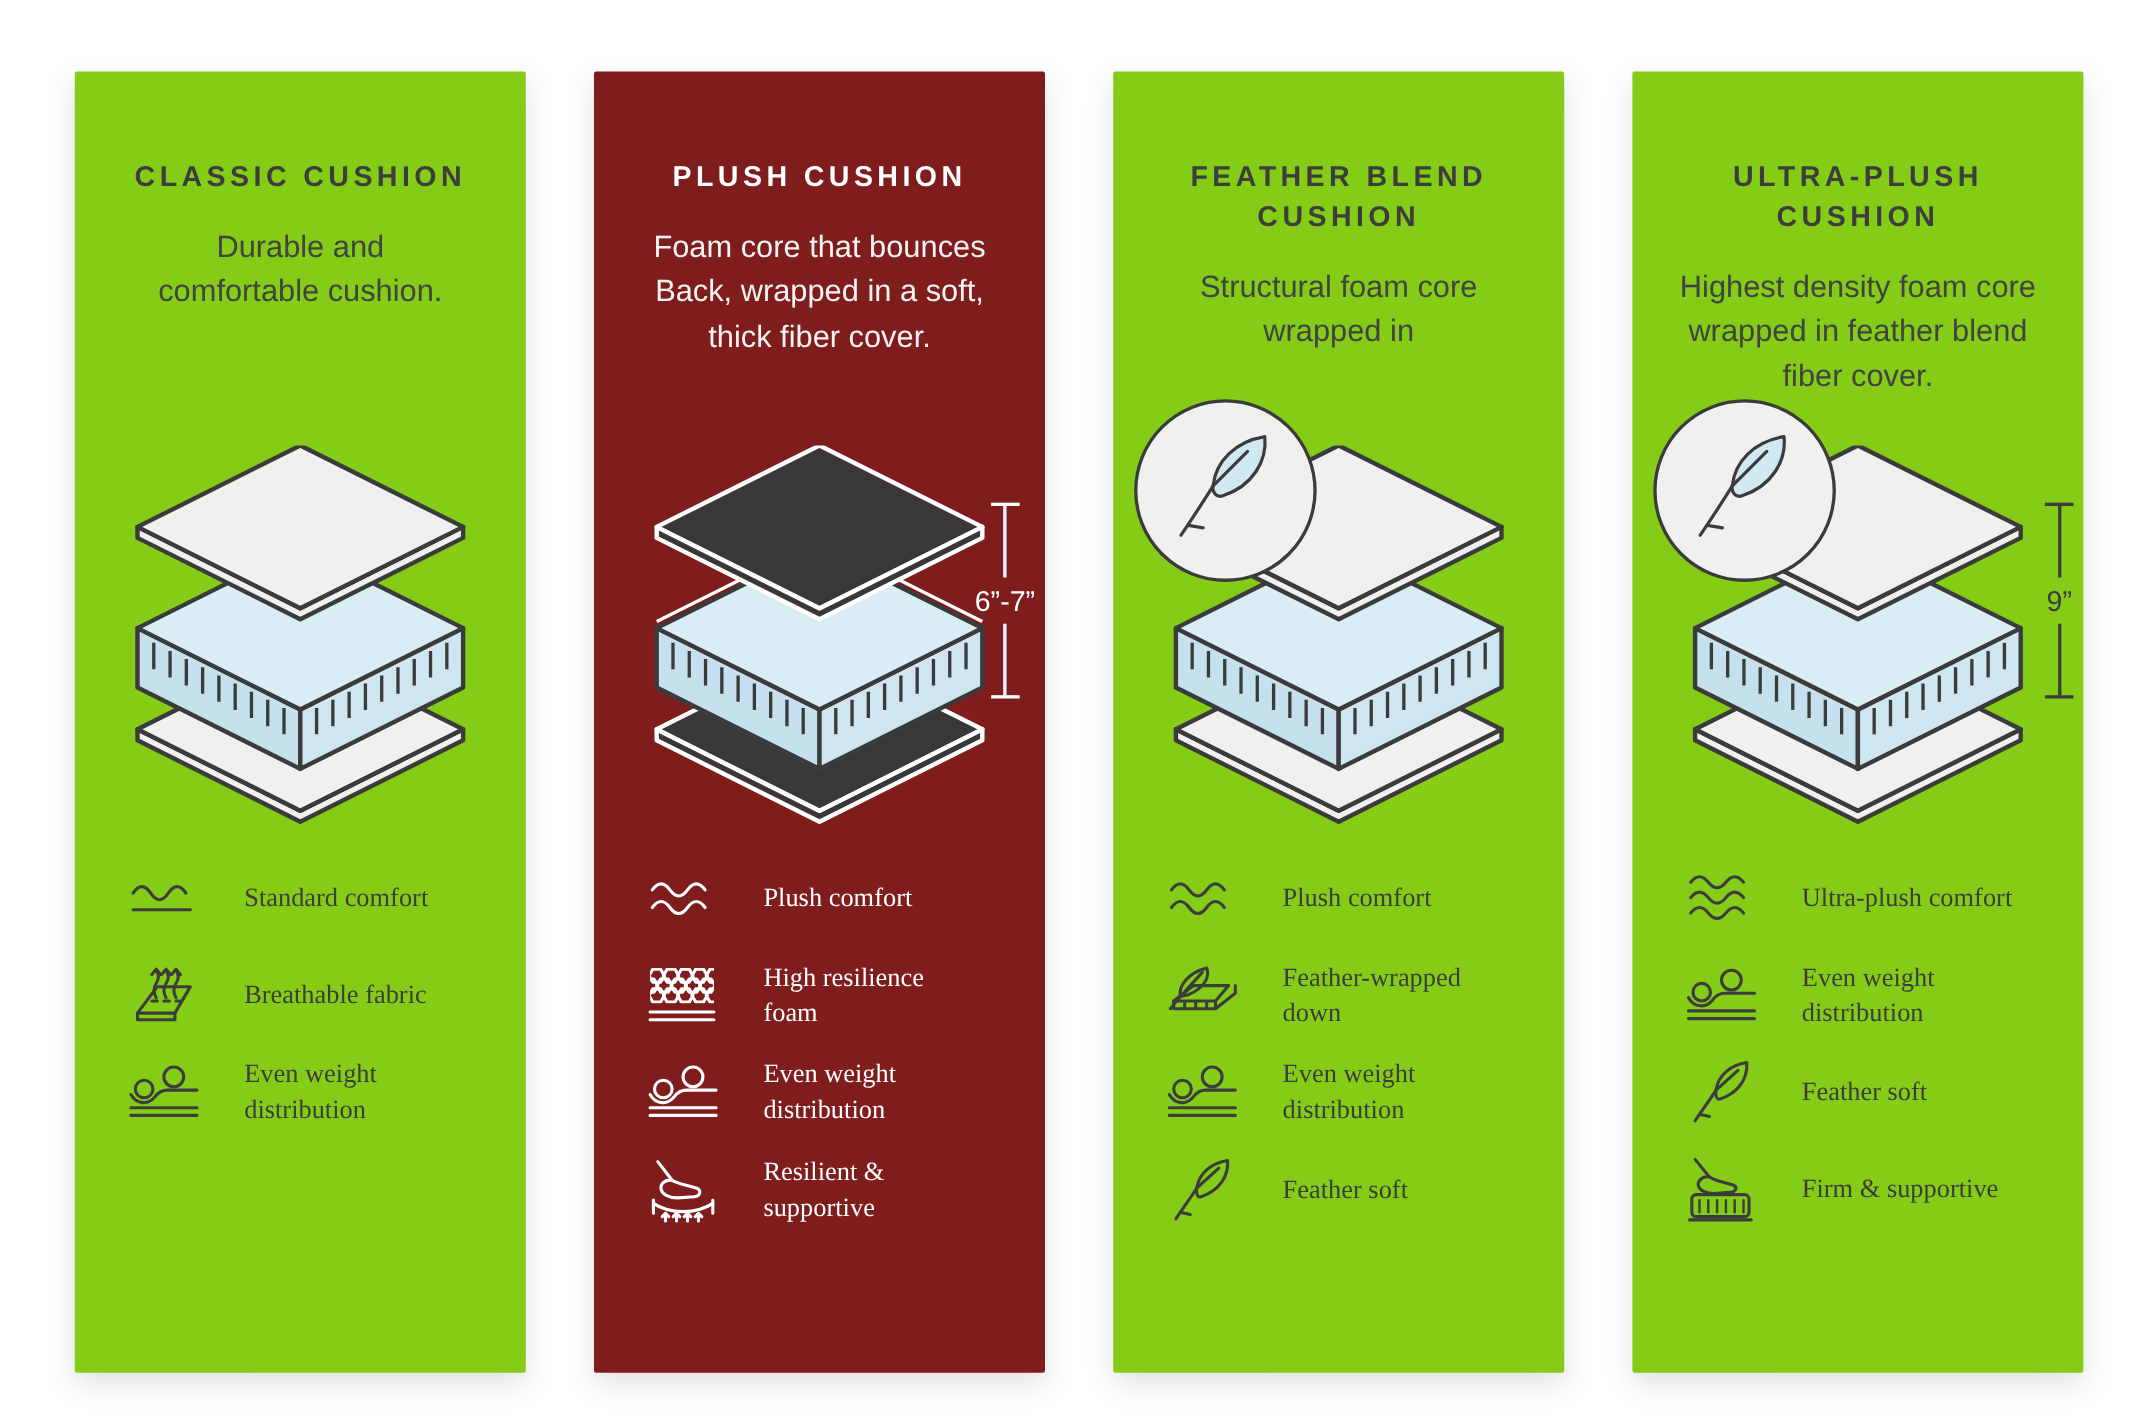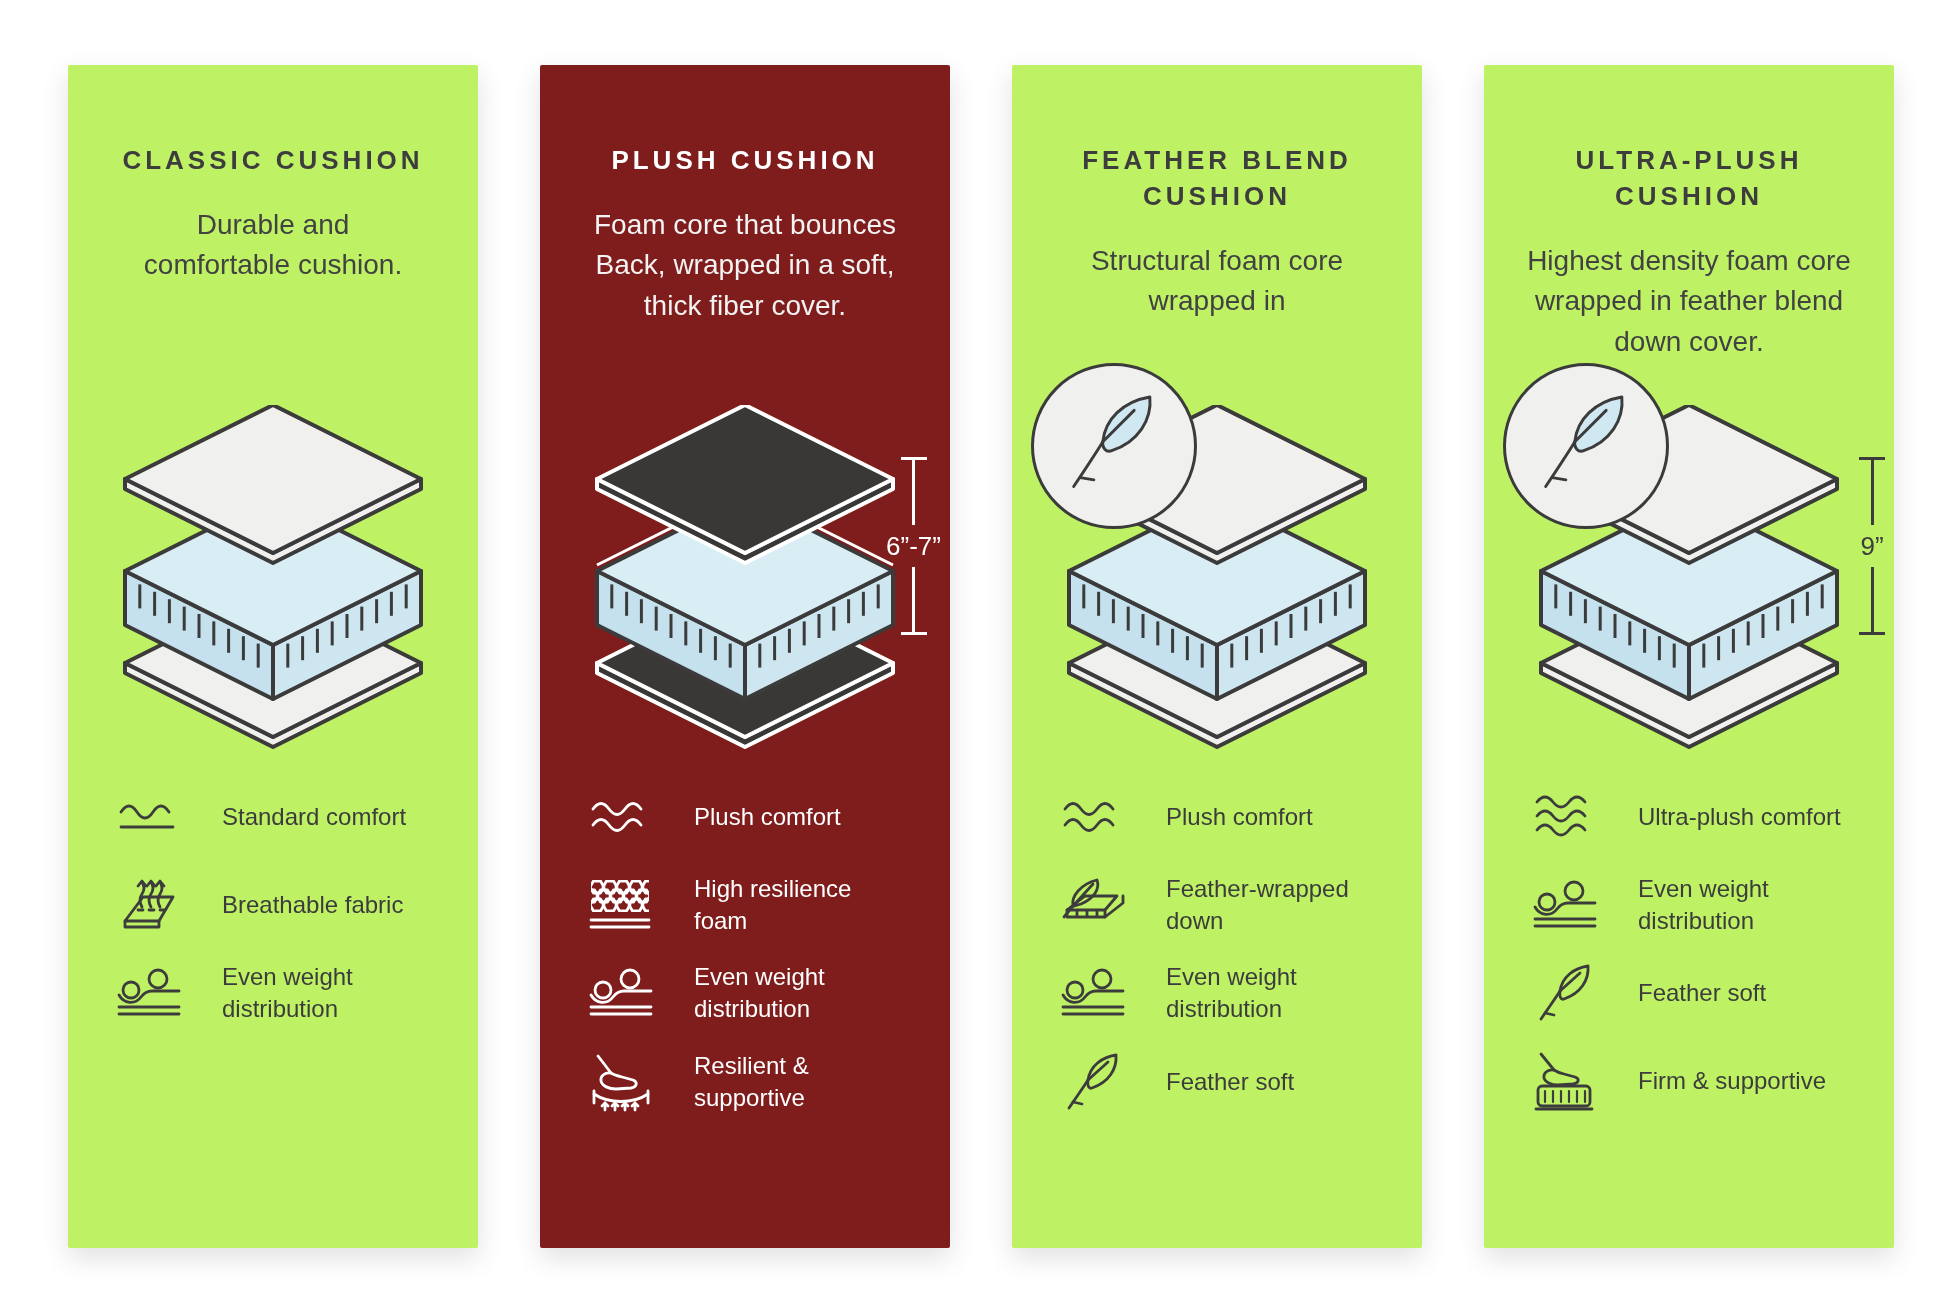--- a/index.html
+++ b/index.html
@@ -1,39 +1,39 @@
 <!DOCTYPE html>
 <html><head>
 <meta charset="utf-8">
 <style>
   html,body{margin:0;padding:0;}
   body{width:1946px;height:1298px;background:#ffffff;font-family:"Liberation Sans",sans-serif;}
   .canvas{position:relative;width:1946px;height:1298px;background:#ffffff;overflow:hidden;}
   .columns{position:absolute;left:68px;top:65px;display:flex;gap:62px;}
-  .panel{width:410px;height:1183px;background:#bef264;border-radius:2px;
+  .panel{width:410px;height:1183px;background:#84cc16;border-radius:2px;
          box-shadow:0 10px 26px rgba(70,70,70,.16);box-sizing:border-box;
          padding-top:78px;display:flex;flex-direction:column;align-items:center;
          color:#3c3c3c;}
   .panel.dark{background:#7f1d1d;color:#ffffff;}
   .header{height:262px;text-align:center;padding:0 22px;box-sizing:border-box;width:100%;}
   .title{font-size:26px;font-weight:bold;letter-spacing:4px;line-height:1.38;color:#3d3d3d;}
   .dark .title{color:#ffffff;}
   .desc{margin-top:26px;font-size:28px;line-height:1.45;color:#424242;}
   .dark .desc{color:#f3f3f3;}
   .illus{position:relative;width:340px;height:344px;flex-shrink:0;}
   .badge{position:absolute;left:-16px;top:-42px;width:166px;height:166px;border-radius:50%;
          border:3.5px solid #3b3b3b;background:#f0f0ee;box-sizing:border-box;
          display:flex;align-items:center;justify-content:center;}
   .dim{position:absolute;right:-26px;top:52px;height:178px;display:flex;flex-direction:column;
        align-items:center;color:inherit;}
   .dim .cap{width:26px;height:3px;background:currentColor;flex-shrink:0;}
   .dim .bar{width:3px;flex:1;background:currentColor;}
   .dim .lbl{font-size:26px;line-height:1;padding:8px 0;white-space:nowrap;}
   .features{margin-top:36px;width:100%;box-sizing:border-box;padding:0 20px 0 46px;
-            display:flex;flex-direction:column;gap:24px;}
+            display:flex;flex-direction:column;gap:24px;font-family:Liberation Serif, serif;}
   .feature{display:flex;align-items:center;gap:38px;min-height:64px;}
   .ficon{width:70px;display:flex;justify-content:center;align-items:center;flex-shrink:0;}
   .flabel{font-size:24px;line-height:1.34;white-space:pre-line;color:#3c3c3c;max-width:240px;}
   .dark .flabel{color:#ffffff;}
 </style>
 </head>
 <body>
 
 <div class="canvas">
   <div class="columns" id="columns-root">
@@ -352,21 +352,21 @@
       </section>
       <section class="panel light">
         <div class="header">
           <h2 class="title" style="margin: 0px;">
             <div>ULTRA-PLUSH</div>
             <div>CUSHION</div>
           </h2>
           <div class="desc">
             <div>Highest density foam core</div>
             <div>wrapped in feather blend</div>
-            <div>down cover.</div>
+            <div>fiber cover.</div>
           </div>
         </div>
         <div class="illus"><svg width="340" height="344" viewBox="0 0 340 344" fill="none">
             <g stroke="#3b3b3b" stroke-width="4" stroke-linejoin="round">
               <path d="M22 258L170 332L318 258L318 268L170 342L22 268Z" fill="#f0f0ee"></path>
               <path d="M170 184L318 258L170 332L22 258Z" fill="#f0f0ee"></path>
             </g>
             <g stroke="#3b3b3b" stroke-width="4" stroke-linejoin="round">
               <path d="M22 166L170 240L170 294L22 220Z" fill="#c5e1ee"></path>
               <path d="M170 240L318 166L318 220L170 294Z" fill="#cde6f0"></path>

